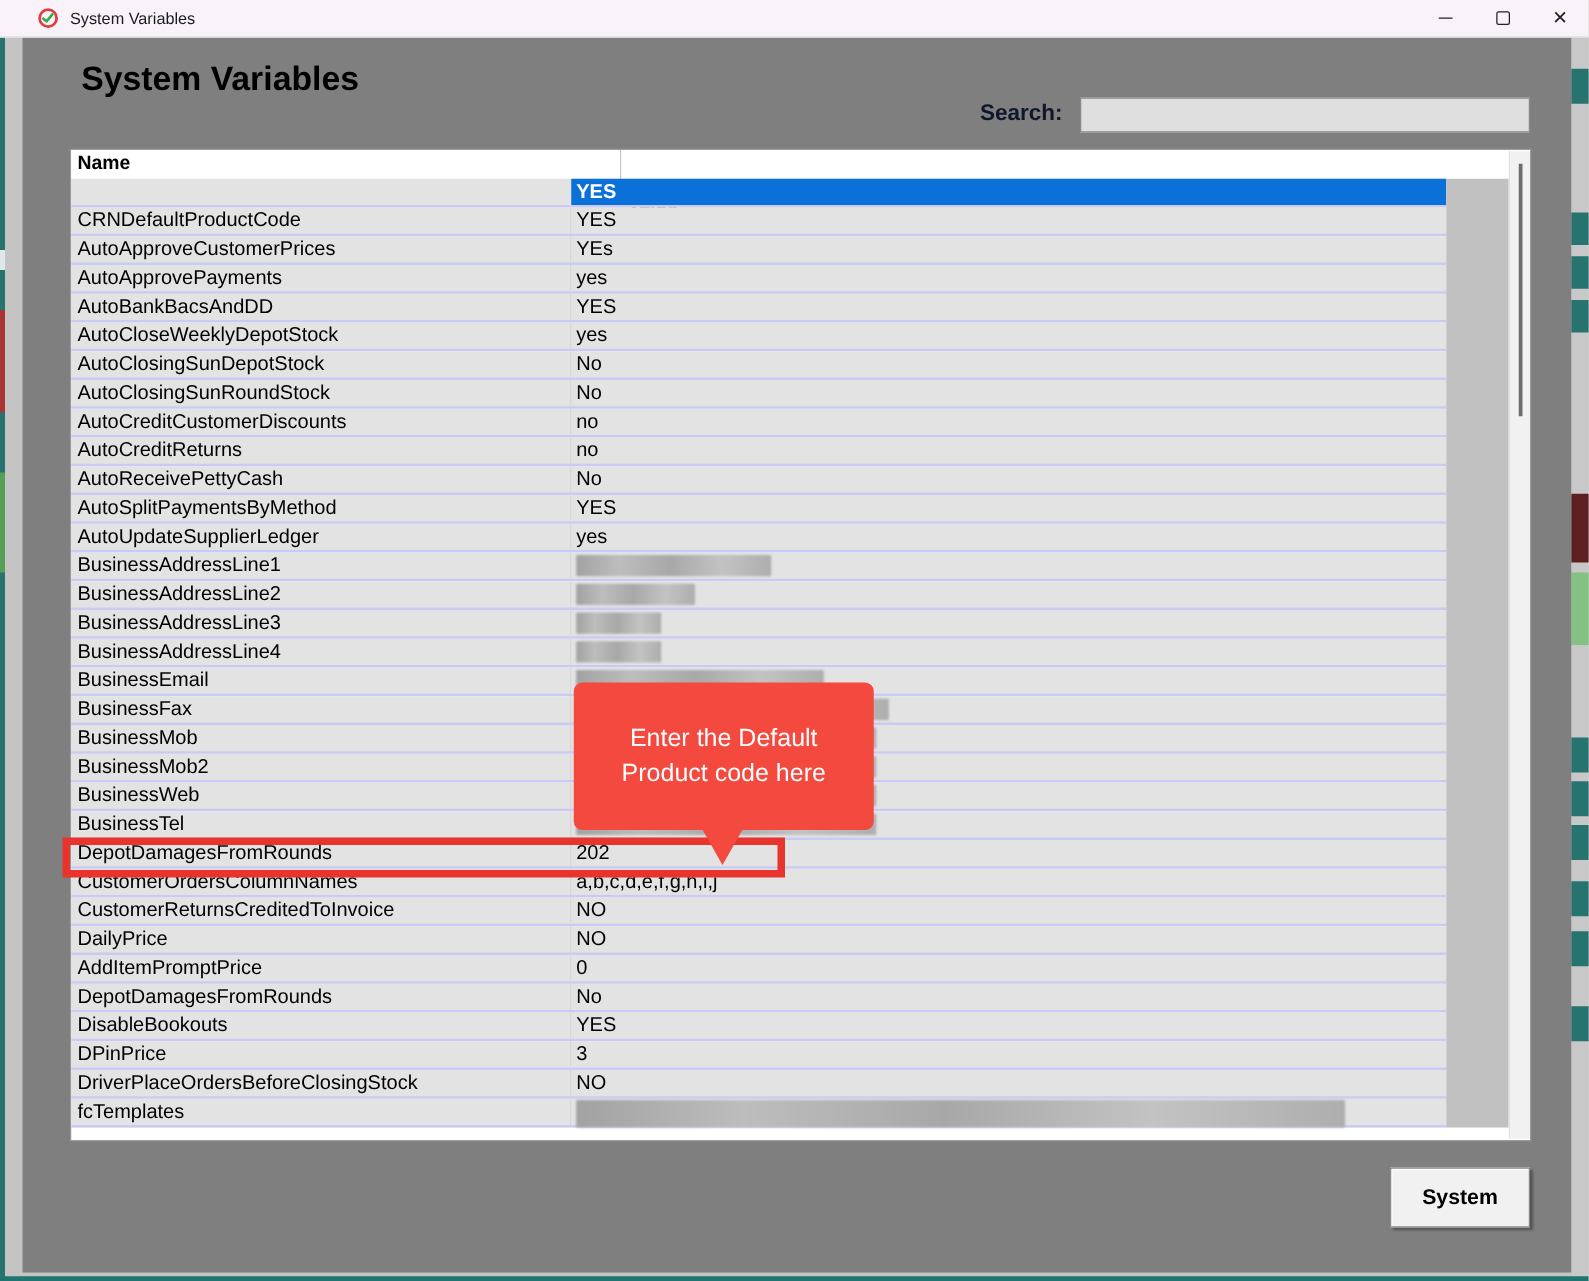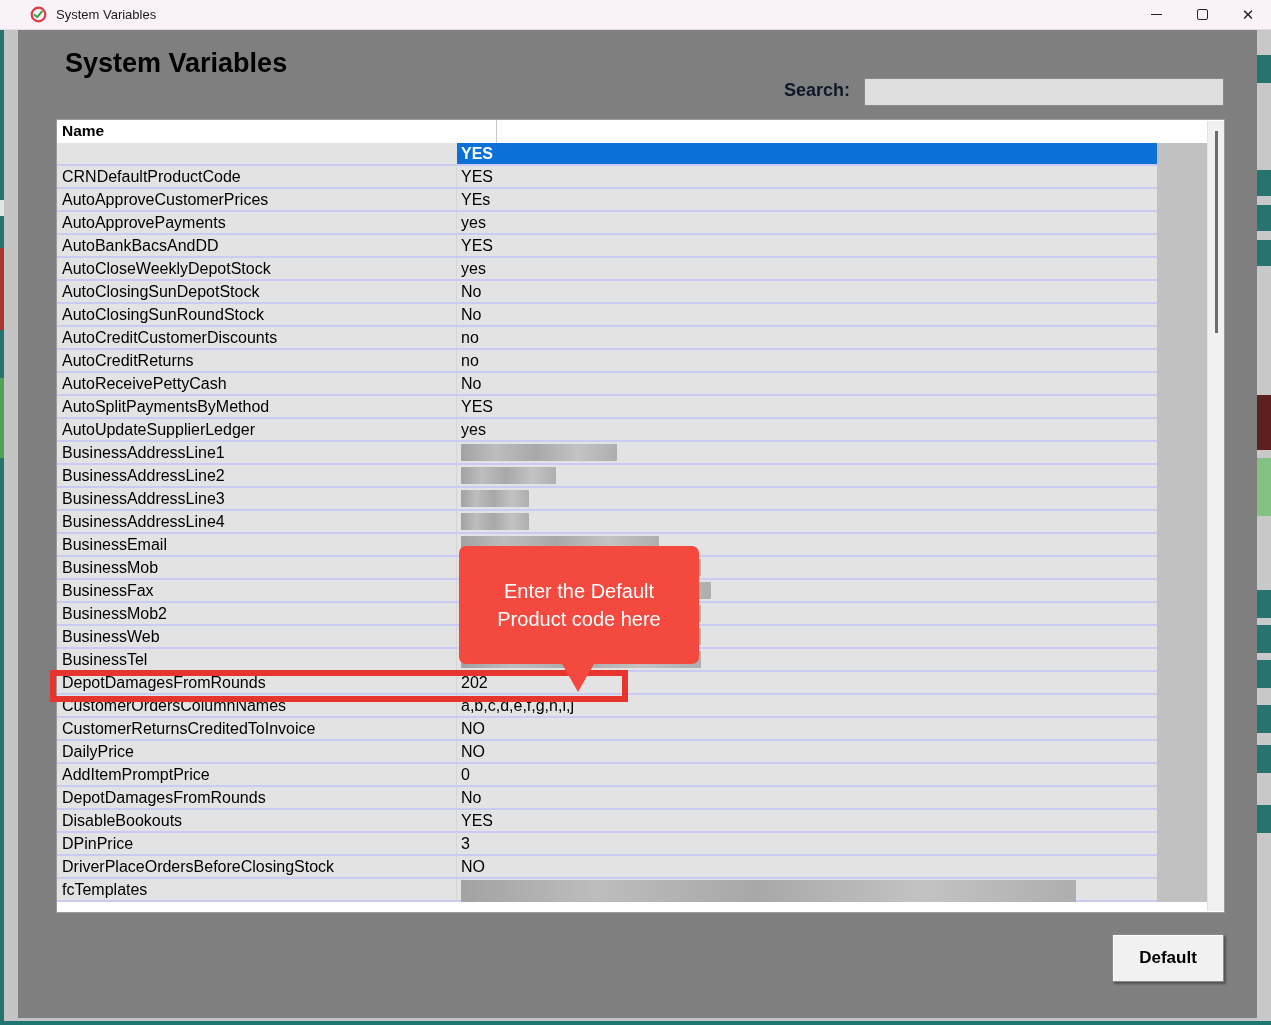--- a/index.html
+++ b/index.html
@@ -228,29 +228,29 @@
           <div class="blob" style="width: 68px;"></div>
         </div>
   </div>
       <div class="row">
     <div class="cell-name">BusinessEmail</div>
     <div class="cell-value">
           <div class="blob" style="width: 198px;"></div>
         </div>
   </div>
       <div class="row">
+    <div class="cell-name">BusinessFax</div>
+    <div class="cell-value">
+          <div class="blob" style="width: 250px;"></div>
+        </div>
+  </div>
+      <div class="row">
     <div class="cell-name">BusinessMob</div>
     <div class="cell-value">
           <div class="blob" style="width: 240px;"></div>
-        </div>
-  </div>
-      <div class="row">
-    <div class="cell-name">BusinessFax</div>
-    <div class="cell-value">
-          <div class="blob" style="width: 250px;"></div>
         </div>
   </div>
       <div class="row">
     <div class="cell-name">BusinessMob2</div>
     <div class="cell-value">
           <div class="blob" style="width: 240px;"></div>
         </div>
   </div>
       <div class="row">
     <div class="cell-name">BusinessWeb</div>
@@ -311,13 +311,13 @@
   <div class="vscroll">
     <div class="vthumb"></div>
   </div>
 </div>
 
 <div class="highlight-box"></div>
 <div class="callout">
   <span>Enter the Default Product code here</span>
 </div>
 
-<button class="cancel-btn">Default</button>
+<button class="cancel-btn">System</button>
 
 </body></html>

